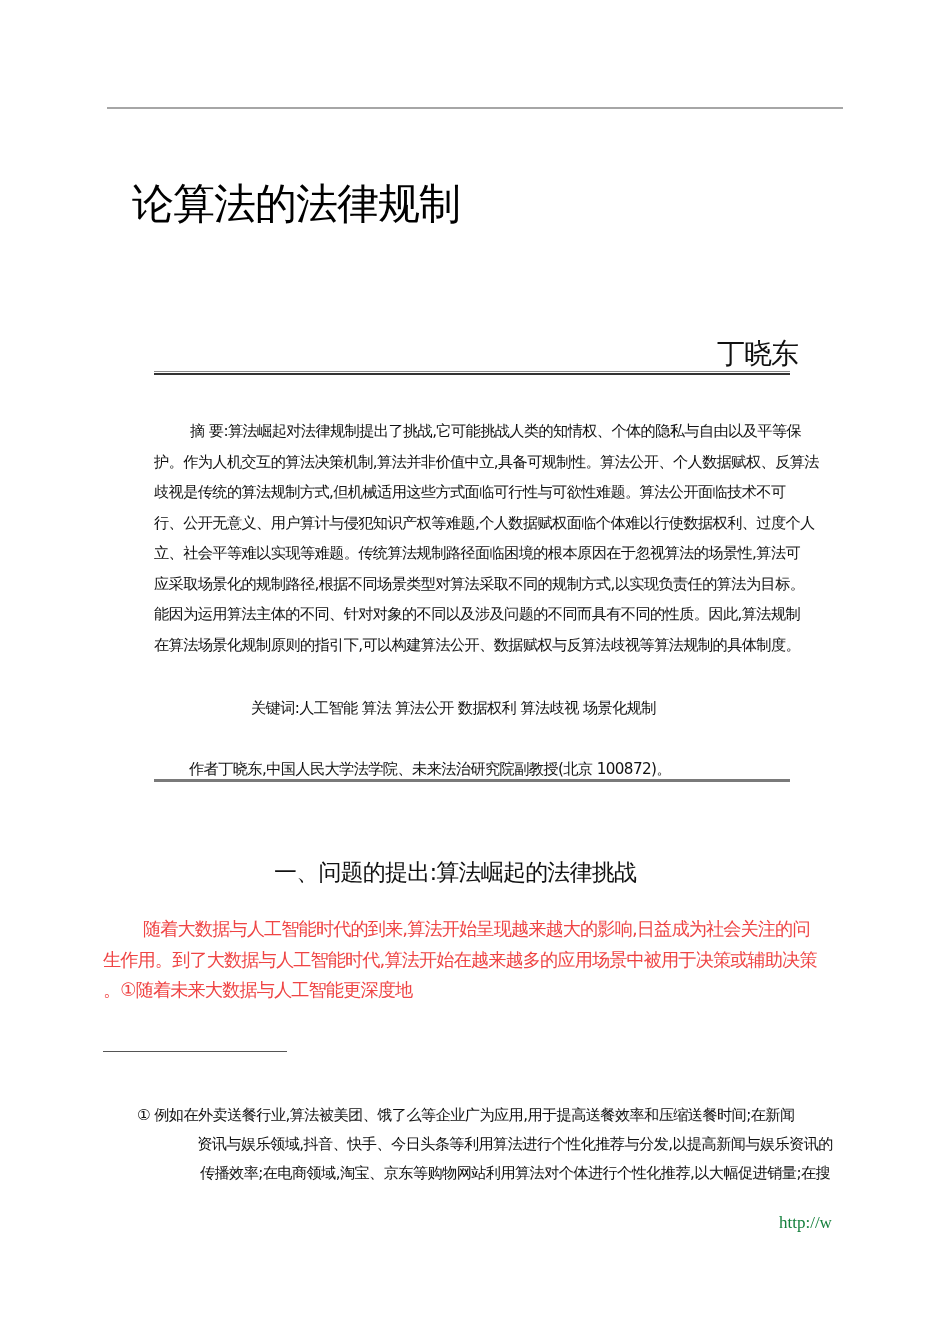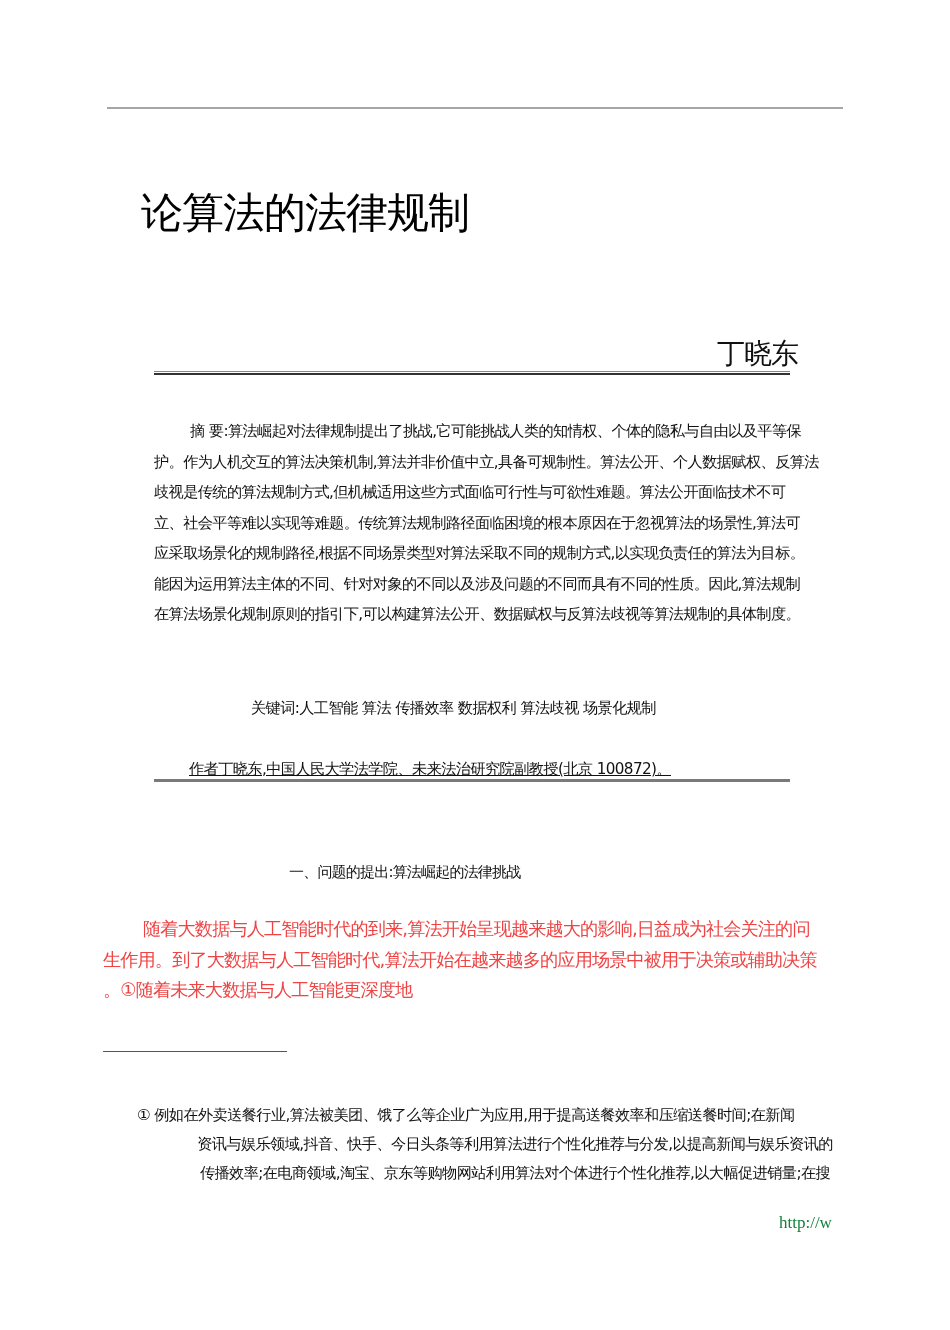--- a/index.html
+++ b/index.html
@@ -12,57 +12,58 @@
     .top-rule { left: 107px; top: 107px; width: 736px; height: 2px; background: #a6a6a6; }
     .title { left: 128px; top: 172px; font-size: 42px; letter-spacing: -1px; line-height: 56px; color: #000; white-space: nowrap; }
     .author { right: 152px; top: 338px; font-size: 28px; line-height: 32px; letter-spacing: -1px; color: #111; white-space: nowrap; }
     .double-rule { left: 154px; top: 371px; width: 636px; height: 5px; }
     .double-rule .l1 { position: absolute; left: 0; top: 0; width: 100%; height: 1px; background: #8a8a8a; }
     .double-rule .l2 { position: absolute; left: 0; top: 2px; width: 100%; height: 2px; background: #333; }
     .abstract { left: 154px; top: 416px; width: 700px; font-size: 15.2px; line-height: 30.5px; color: #111; letter-spacing: -0.6px; }
     .abstract .line { display: block; white-space: nowrap; height: 30.5px; }
     .abstract .indent { padding-left: 36px; }
     .keywords { left: 251px; top: 693px; font-size: 15.2px; line-height: 30px; letter-spacing: -0.6px; white-space: nowrap; }
-    .affil { left: 189px; top: 755px; font-size: 15.2px; line-height: 28px; letter-spacing: -0.6px; white-space: nowrap; text-decoration: underline; }
+    .affil { left: 189px; top: 755px; font-size: 15.2px; line-height: 28px; letter-spacing: -0.6px; white-space: nowrap; }
     .affil-rule { left: 154px; top: 779px; width: 636px; height: 3px; background: #7a7a7a; }
-    .section-heading { left: 289px; top: 855px; font-size: 15px; line-height: 34px; letter-spacing: -0.8px; white-space: nowrap; }
+    .section-heading { left: 274px; top: 855px; font-size: 23px; line-height: 34px; letter-spacing: -0.8px; white-space: nowrap; }
     .body-text { left: 103px; top: 914px; width: 760px; font-size: 18.2px; line-height: 30.5px; letter-spacing: -0.9px; color: #ef4444; }
     .body-text .line { display: block; white-space: nowrap; height: 30.5px; }
     .body-text .indent { padding-left: 40px; }
     .footnote-rule { left: 103px; top: 1051px; width: 184px; height: 1px; background: #555; }
     .footnote { left: 137px; top: 1101px; width: 720px; font-size: 15.2px; line-height: 29px; letter-spacing: -0.6px; color: #111; }
     .footnote .line { display: block; white-space: nowrap; height: 29px; }
     .footnote .cont { padding-left: 36px; text-align: center; }
     .watermark { left: 779px; top: 1213px; font-family: "Liberation Serif", "DejaVu Serif", serif; font-size: 17px; color: #15803d; white-space: nowrap; }
   </style>
 </head>
 <body>
 
 <div class="abs top-rule"></div>
 
-<h1 class="abs title" style="margin:13px;font-weight:normal;">论算法的法律规制</h1>
+<h1 class="abs title" style="margin:4px;font-weight:normal;">论算法的法律规制</h1>
 
 <div class="abs author">丁晓东</div>
 
 <div class="abs double-rule">
   <div class="l1"></div>
   <div class="l2"></div>
 </div>
 
 <div class="abs abstract">
   <span class="line indent">摘 要:算法崛起对法律规制提出了挑战,它可能挑战人类的知情权、个体的隐私与自由以及平等保</span>
   <span class="line">护。作为人机交互的算法决策机制,算法并非价值中立,具备可规制性。算法公开、个人数据赋权、反算法</span>
   <span class="line">歧视是传统的算法规制方式,但机械适用这些方式面临可行性与可欲性难题。算法公开面临技术不可</span>
+  <span class="line">行、公开无意义、用户算计与侵犯知识产权等难题,个人数据赋权面临个体难以行使数据权利、过度个人</span>
   <span class="line">立、社会平等难以实现等难题。传统算法规制路径面临困境的根本原因在于忽视算法的场景性,算法可</span>
   <span class="line">应采取场景化的规制路径,根据不同场景类型对算法采取不同的规制方式,以实现负责任的算法为目标。</span>
   <span class="line">能因为运用算法主体的不同、针对对象的不同以及涉及问题的不同而具有不同的性质。因此,算法规制</span>
   <span class="line">在算法场景化规制原则的指引下,可以构建算法公开、数据赋权与反算法歧视等算法规制的具体制度。</span>
 </div>
 
-<div class="abs keywords">关键词:人工智能 算法 传播效率 数据权利 算法歧视 场景化规制</div>
+<div class="abs keywords">关键词:人工智能 算法 算法公开 数据权利 算法歧视 场景化规制</div>
 
 <div class="abs affil">作者丁晓东,中国人民大学法学院、未来法治研究院副教授(北京 100872)。</div>
 <div class="abs affil-rule"></div>
 
 <h2 class="abs section-heading" style="margin:0;font-weight:normal;">一、问题的提出:算法崛起的法律挑战</h2>
 
 <div class="abs body-text">
   <span class="line indent">随着大数据与人工智能时代的到来,算法开始呈现越来越大的影响,日益成为社会关注的问</span>
   <span class="line">生作用。到了大数据与人工智能时代,算法开始在越来越多的应用场景中被用于决策或辅助决策</span>
   <span class="line">。①随着未来大数据与人工智能更深度地</span>

